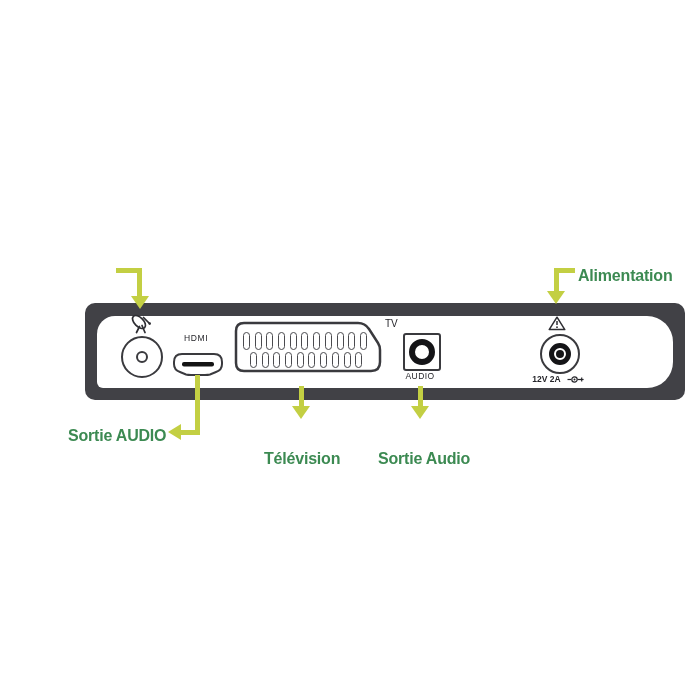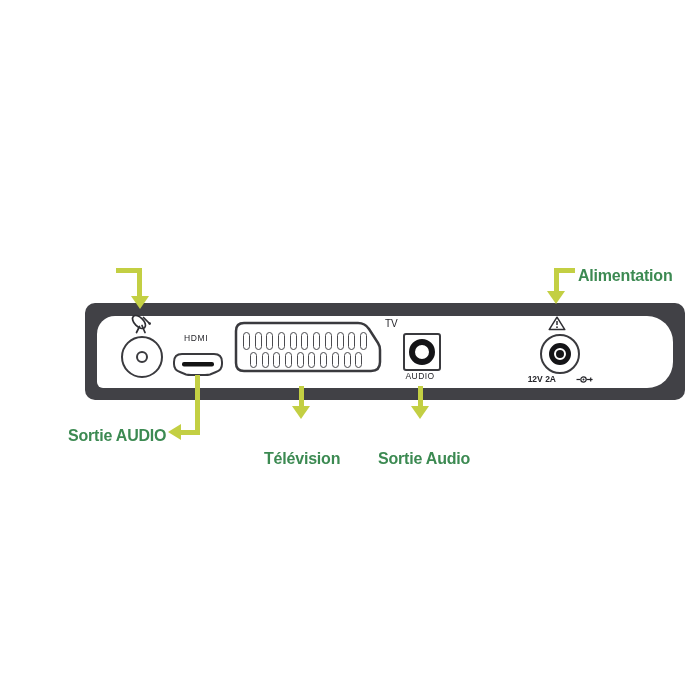--- a/index.html
+++ b/index.html
@@ -46,21 +46,21 @@
   .audio-donut{width:14px;height:14px;border:6px solid #141417;border-radius:50%;background:#fff;}
   
   .power-outer{
     position:absolute;left:540px;top:334px;width:36px;height:36px;border-radius:50%;
     border:2px solid var(--connector-outline,#3a3a3e);background:#fff;
     display:flex;align-items:center;justify-content:center;
   }
   .power-ring{width:12px;height:12px;border:5px solid #141417;border-radius:50%;display:flex;align-items:center;justify-content:center;background:#fff;}
   .power-dot{width:8px;height:8px;border-radius:50%;background:#141417;}
   .power-caption{
-    position:absolute;left:523px;top:374px;width:70px;display:flex;align-items:center;justify-content:flex-end;gap:20px;
+    position:absolute;left:523px;top:374px;width:70px;display:flex;align-items:center;justify-content:center;gap:6px;
   }
   .power-caption span{font-size:8.5px;font-weight:bold;color:#26262b;white-space:nowrap;}
   
   .pin-row{position:absolute;display:flex;gap:4.7px;}
   .pin{width:7px;height:18px;border:1.8px solid #4a4a4e;border-radius:3.5px;background:#fff;box-sizing:border-box;}
   .pin-row.bottom .pin{height:16px;}
   
   .stem{position:absolute;background:var(--arrow-yellow-green,#c3cf43);z-index:5;}
   .head-down{
     position:absolute;width:0;height:0;z-index:5;

